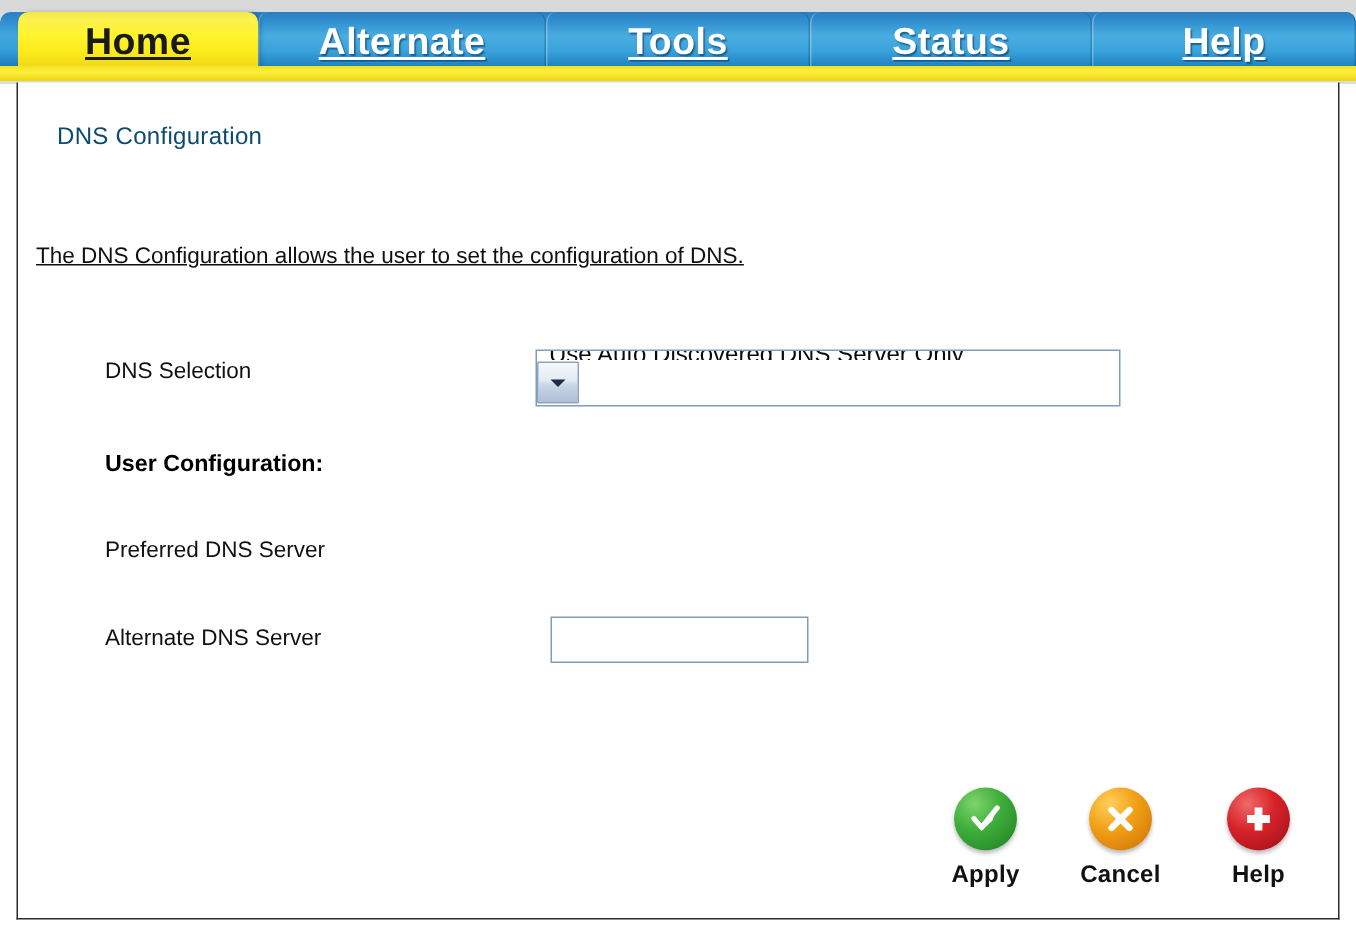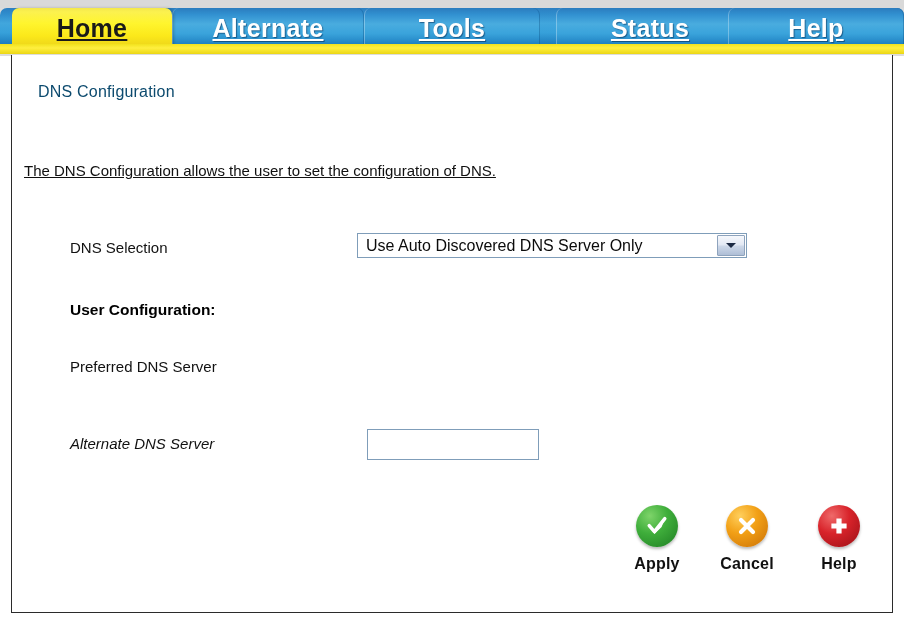--- a/index.html
+++ b/index.html
@@ -153,26 +153,27 @@
     color: #000000;
     white-space: nowrap;
   }
 
   
   .select-wrap {
     position: absolute;
     left: 345px;
     top: 0;
     width: 390px;
-    height: 25px;
+    height: 38px;
     background: #ffffff;
     border: 1px solid #7f9db9;
     box-sizing: border-box;
     display: flex;
     align-items: stretch;
+    flex-direction: column;
   }
   .select-value {
     flex: 1 1 auto;
     display: flex;
     align-items: center;
     padding-left: 8px;
     font-size: 16px;
     color: #0b0b0b;
     white-space: nowrap;
     overflow: hidden;
@@ -210,21 +211,21 @@
     padding-left: 6px;
     font-size: 16px;
     color: #0b0b0b;
     font-family: "Liberation Sans", sans-serif;
   }
 
   
   .buttons {
     position: absolute;
     left: 604px;
-    top: 450px;
+    top: 470px;
     width: 250px;
     height: 90px;
   }
   .btn {
     position: absolute;
     top: 0;
     width: 82px;
     display: flex;
     flex-direction: column;
     align-items: center;
@@ -271,21 +272,21 @@
   <div class="tabbar">
     <div class="tabbar-topstrip"></div>
     <div class="tabbar-blue"></div>
 
     <div class="tab blue" style="left:172px;width:192px;">
       <span>Alternate</span>
     </div>
     <div class="tab blue" style="left:364px;width:176px;">
       <span>Tools</span>
     </div>
-    <div class="tab blue" style="left:556px;width:188px;">
+    <div class="tab blue" style="left:540px;width:188px;">
       <span>Status</span>
     </div>
     <div class="tab blue" style="left:728px;width:176px;">
       <span>Help</span>
     </div>
 
     <div class="tab active" style="left:12px;width:160px;">
       <span>Home</span>
     </div>
 
@@ -309,21 +310,21 @@
           </div>
         </div>
       </div>
 
       <div class="section-heading" style="top:246px;">User Configuration:</div>
 
       <div class="row" style="top:297px;">
         <div class="row-label">Preferred DNS Server</div>
       </div>
 
-      <div class="row" style="top:374px;font-style:italic;">
+      <div class="row" style="top:356px;">
         <div class="row-label">Alternate DNS Server</div>
         <div class="text-input"></div>
       </div>
 
     </div>
 
     <div class="buttons">
 
       <div class="btn apply-btn">
         <div class="btn-icon green">

